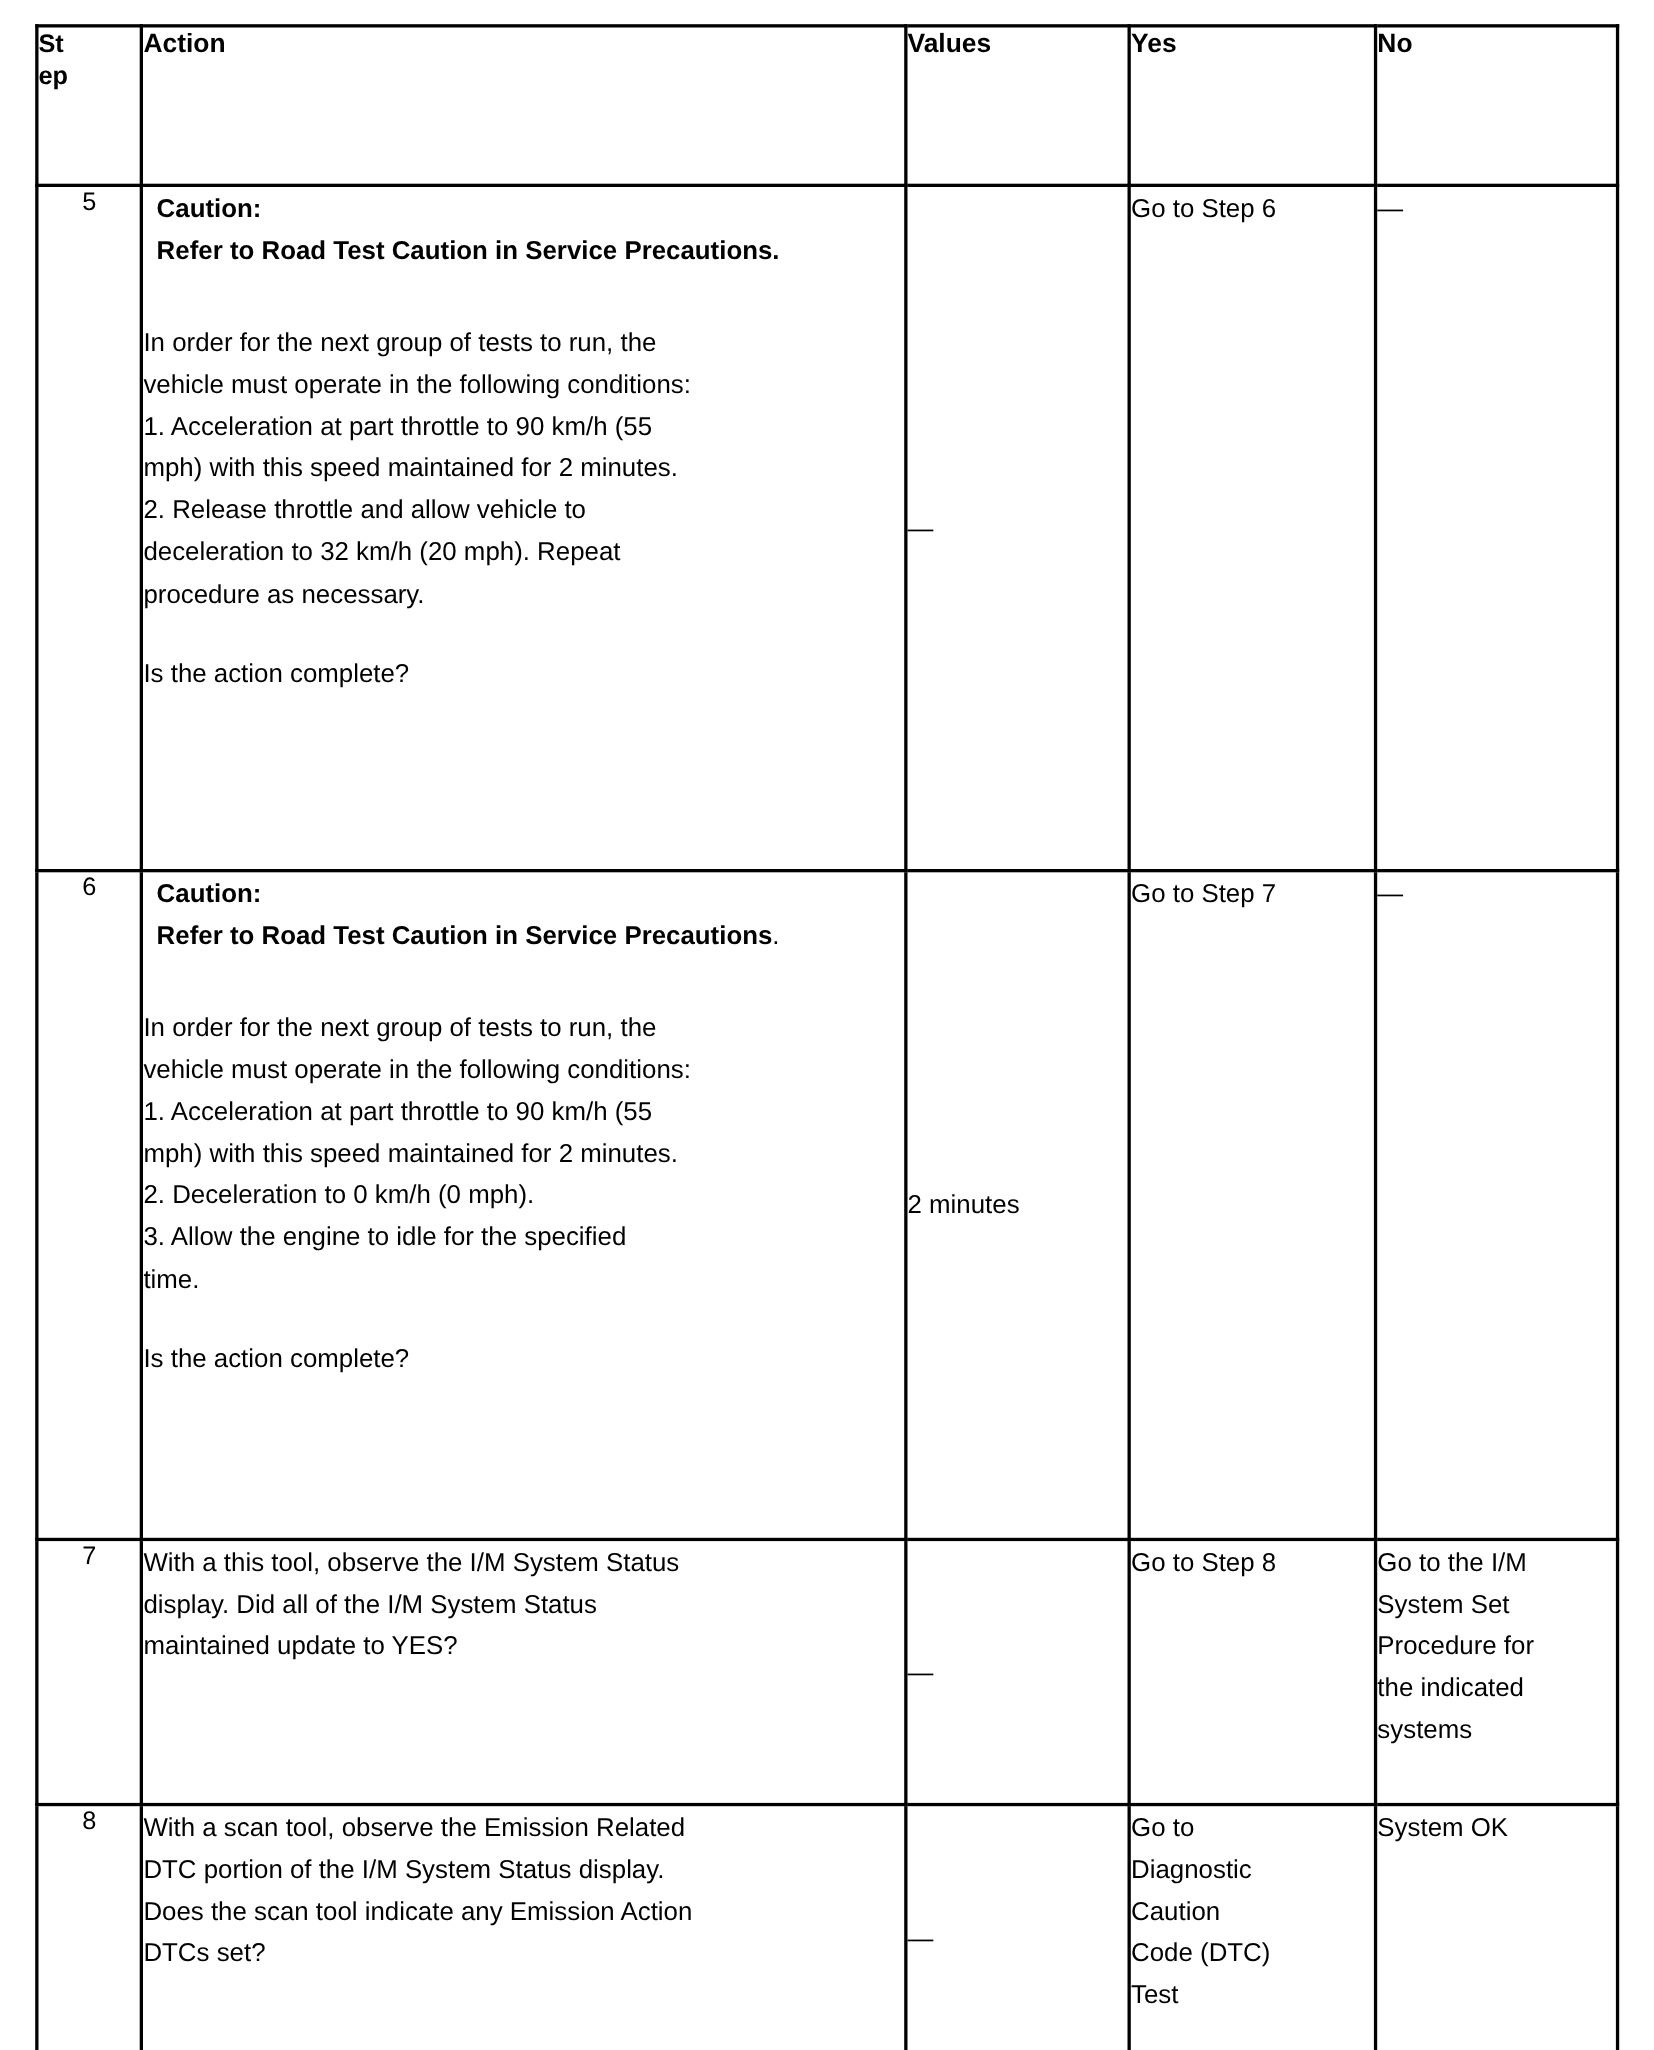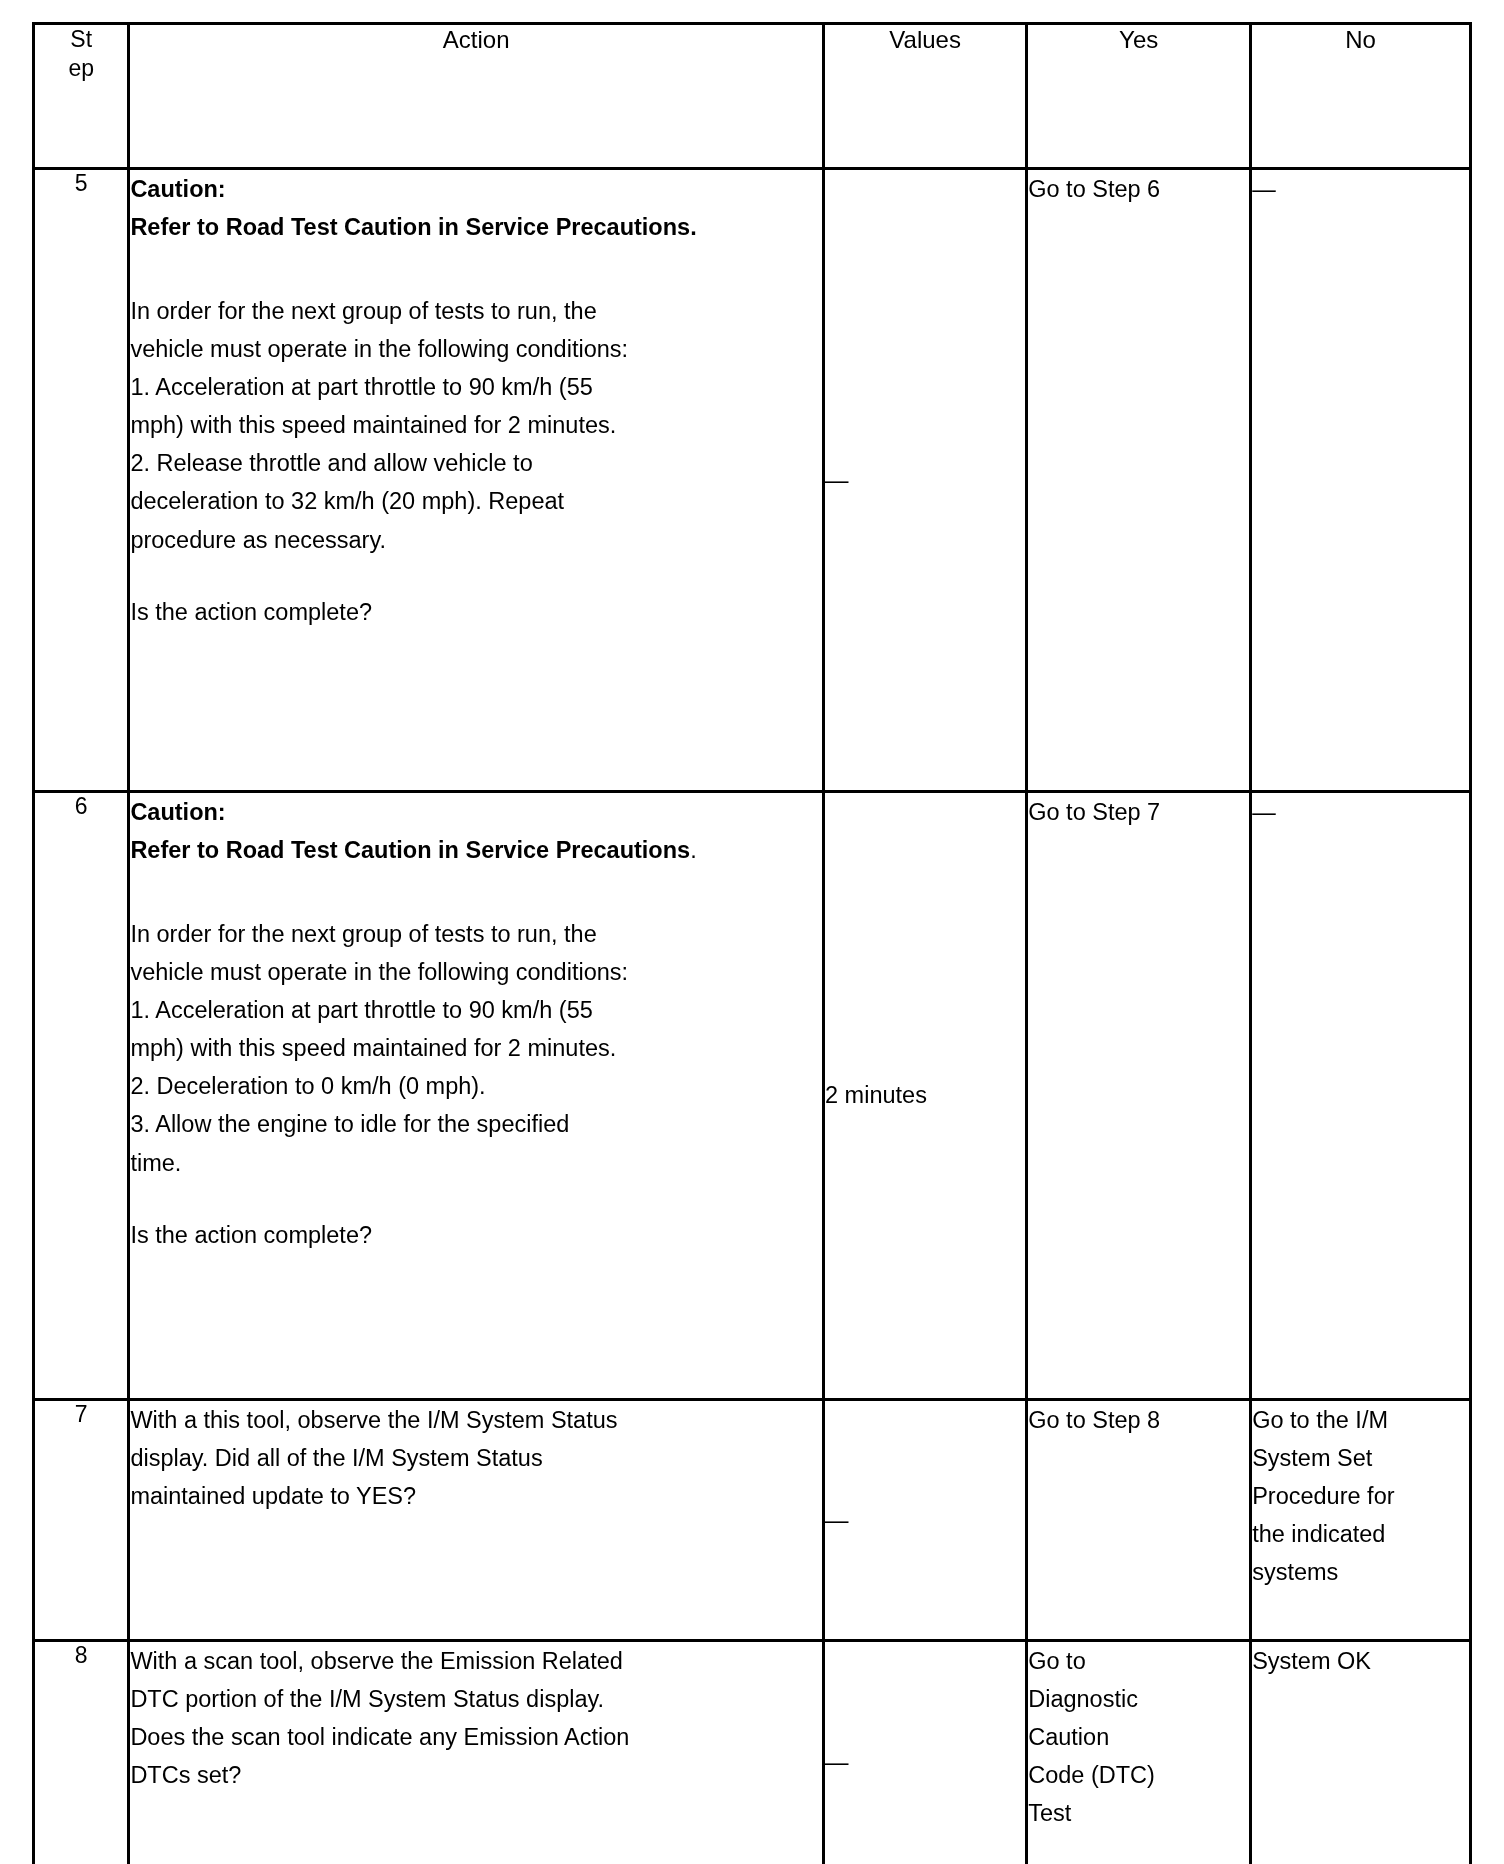--- a/index.html
+++ b/index.html
@@ -35,43 +35,44 @@
   
   col.c-step   { width: 92px;  }
   col.c-action { width: 670px; }
   col.c-values { width: 196px; }
   col.c-yes    { width: 216px; }
   col.c-no     { width: 212px; }
 
   
   .hdr td {
     height: 142px;
-    text-align: center;
+    text-align: left;
     vertical-align: middle;
-    font-weight: normal;
+    font-weight: bold;
     font-size: 24px;
     line-height: 1.28;
   }
   .hdr .step-h {
     font-size: 23px;
   }
 
   
   .step-cell {
     text-align: center;
     vertical-align: middle;
     font-size: 23px;
   }
   .action-cell {
     padding: 14px 18px 16px 20px;
     font-size: 23.5px;
     line-height: 1.62;
   }
   .action-cell .caution {
     font-weight: bold;
+    margin-left: 12px;
   }
   .action-cell .gap {
     height: 46px;
   }
   .action-cell .gap-sm {
     height: 34px;
   }
   .values-cell, .yes-cell, .no-cell {
     font-size: 23.5px;
     line-height: 1.62;

